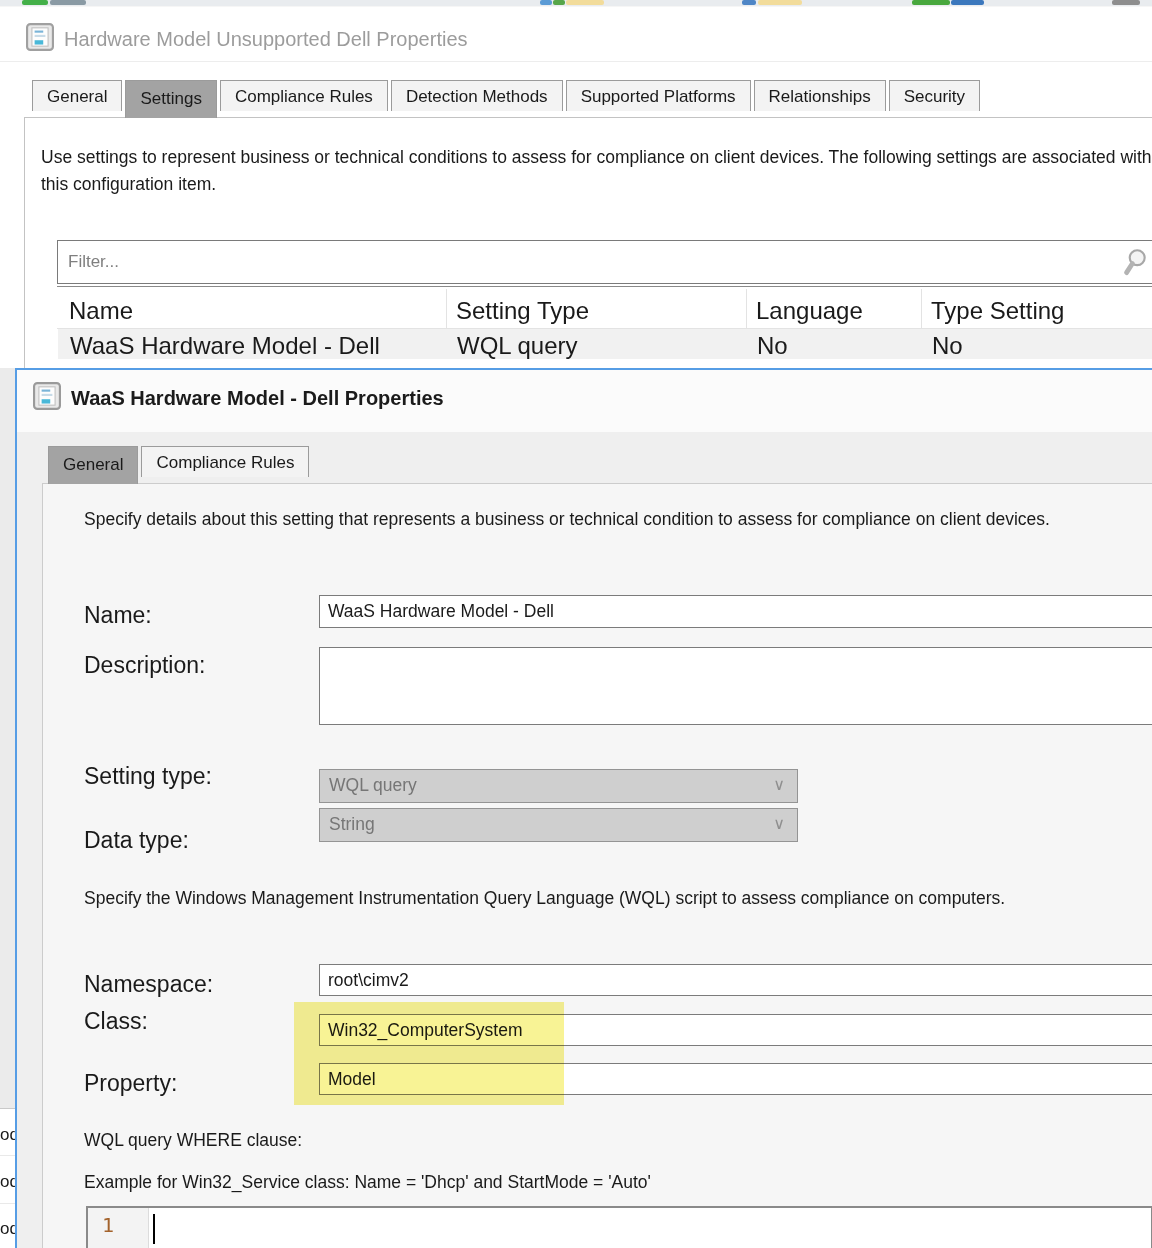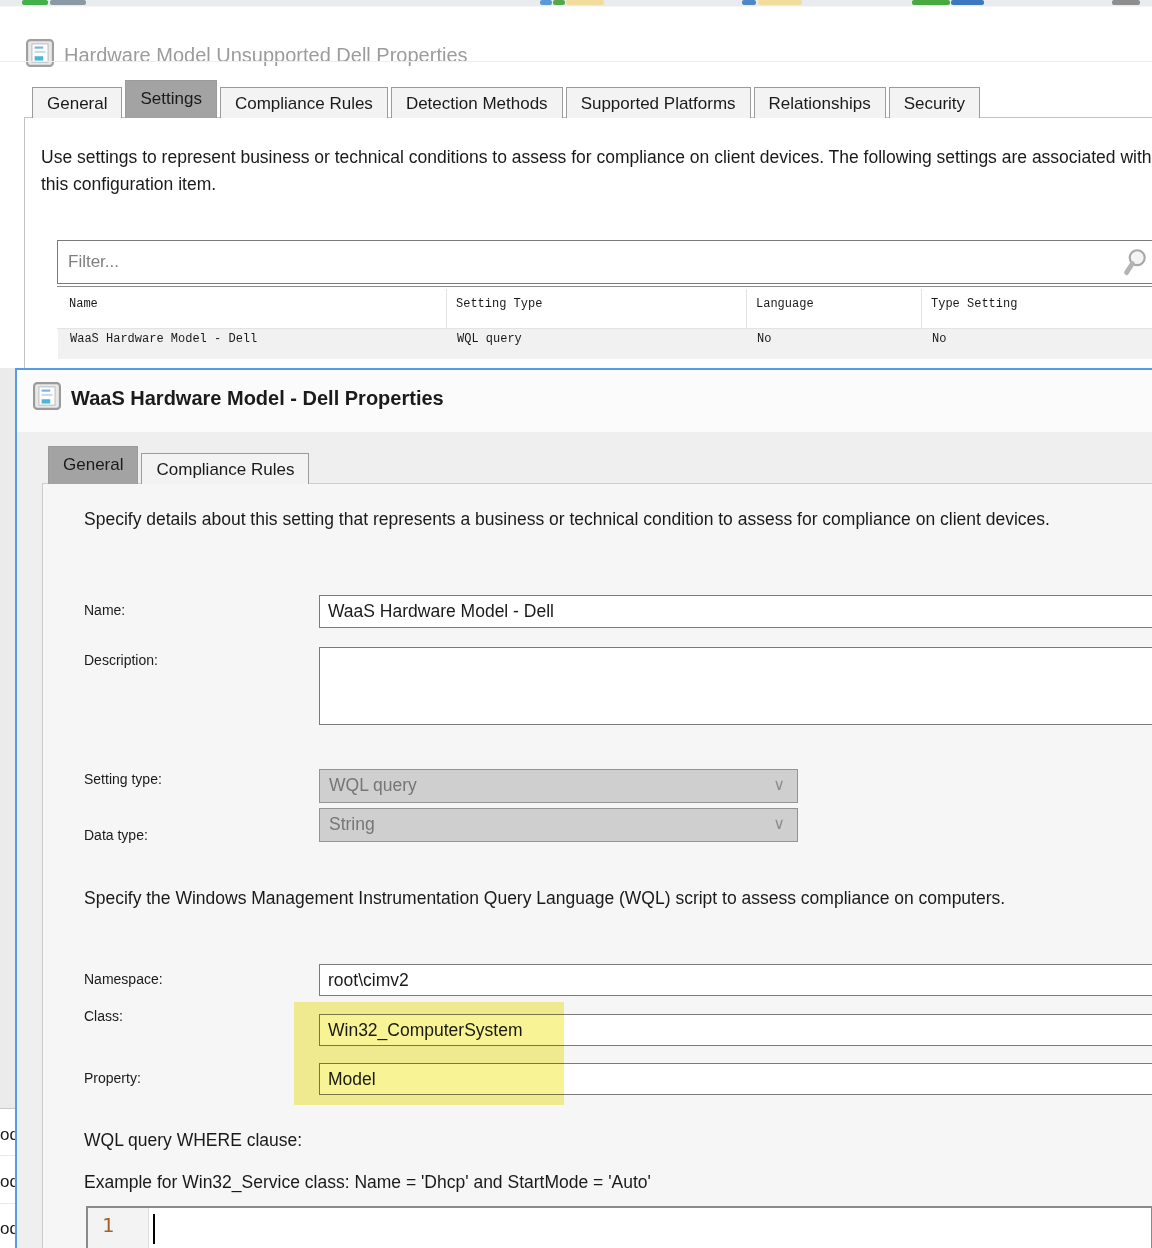--- a/index.html
+++ b/index.html
@@ -7,45 +7,45 @@
           background:#ffffff;font-family:"Liberation Sans",sans-serif;color:#1a1a1a;}
   .abs{position:absolute;}
 
   
   #top-strip{left:0;top:0;width:1152px;height:6px;background:#e9ecef;border-bottom:1px solid #f6f6f6;}
   .strip-frag{position:absolute;top:0;height:5px;border-radius:2px;}
 
   
   #parent-dialog{left:0;top:7px;width:1152px;height:1241px;background:#ffffff;}
   .title-row{display:flex;align-items:center;gap:10px;}
-  #parent-title-row{left:26px;top:31px;width:1100px;height:34px;text-align:center;}
+  #parent-title-row{left:26px;top:15px;width:1100px;height:34px;text-align:center;}
   #parent-title-row .ttl{font-size:20px;color:#9c9c9c;}
   #parent-title-sep{left:0;top:54px;width:1152px;height:1px;background:#ededed;}
 
-  .tabstrip{display:flex;align-items:flex-end;}
+  .tabstrip{display:flex;}
   .tab{box-sizing:border-box;border:1px solid #9b9b9b;border-bottom:none;background:#f3f3f3;
        padding:0 14px;font-size:17px;white-space:nowrap;margin-right:3px;}
   .tab.inactive{height:31px;line-height:31px;}
   .tab.active{height:38px;line-height:36px;background:#a3a3a3;position:relative;z-index:3;}
   #parent-tabs{left:32px;top:73px;height:38px;z-index:2;}
   #parent-page{left:24px;top:110px;width:1128px;height:1131px;background:#ffffff;
                border-top:1px solid #c3c3c3;border-left:1px solid #c3c3c3;}
 
   .desc{font-size:17.5px;line-height:27px;color:#1a1a1a;}
   #parent-desc{left:16px;top:26px;width:1112px;}
 
   #filter-box{left:32px;top:122px;width:1120px;height:44px;box-sizing:border-box;
               border:1px solid #7a7a7a;background:#ffffff;}
   #filter-box .ph{position:absolute;left:0;top:0;width:100%;height:42px;border:none;outline:none;
                   font-family:"Liberation Sans",sans-serif;font-size:17px;color:#1a1a1a;padding:0 10px;background:transparent;}
   #filter-box .ph::placeholder{color:#7f7f7f;opacity:1;}
   #filter-mag{position:absolute;left:1062px;top:6px;}
 
   #settings-table{left:32px;top:168px;width:1120px;height:74px;border-top:1px solid #8a8a8a;background:#ffffff;}
-  .t-col{position:absolute;font-size:12px;white-space:nowrap;font-family:Liberation Mono, monospace;}
+  .t-col{position:absolute;font-size:24px;white-space:nowrap;}
   .t-sep{position:absolute;top:2px;width:1px;height:68px;background:#e3e3e3;}
   #t-head{position:absolute;left:0;top:0;width:1120px;height:41px;border-bottom:1px solid #e3e3e3;}
   #t-row{position:absolute;left:1px;top:42px;width:1119px;height:30px;background:#f1f1f1;}
   #t-head .t-col{top:10px;} #t-row .t-col{top:3px;}
   .c0{left:12px;} .c1{left:399px;} .c2{left:699px;} .c3{left:874px;}
 
   
   #left-shadow{left:0;top:368px;width:15px;height:740px;background:#ebebeb;}
   #console-list{left:0;top:1108px;width:16px;height:140px;background:#ffffff;border-top:1px solid #c9c9c9;}
   .od-frag{position:absolute;left:0;font-size:17px;color:#1a1a1a;white-space:nowrap;}
@@ -55,21 +55,21 @@
   #child-dialog{left:15px;top:368px;width:1137px;height:880px;background:#efefef;
                 border-left:2px solid #569de5;border-top:2px solid #569de5;box-sizing:border-box;}
   #child-title-row{left:16px;top:12px;width:1100px;height:32px;background:transparent;font-weight:bold;}
   #child-title-row .ttl{font-size:20px;color:#1b1b1b;}
   #child-title-bg{left:0;top:0;width:1135px;height:62px;background:#fbfbfb;}
   #child-tabs{left:31px;top:76px;height:38px;z-index:2;}
   #child-page{left:25px;top:113px;width:1110px;height:765px;background:#f6f6f6;
               border-top:1px solid #cccccc;border-left:1px solid #cccccc;}
 
   #child-desc{left:41px;top:22px;width:1075px;}
-  .fld-label{position:absolute;left:41px;font-size:14px;color:#1a1a1a;white-space:nowrap;}
+  .fld-label{position:absolute;left:41px;font-size:23px;color:#1a1a1a;white-space:nowrap;}
   .txt-input{position:absolute;left:276px;box-sizing:border-box;border:1px solid #7b7b7b;background:#ffffff;
              font-family:"Liberation Sans",sans-serif;font-size:17.5px;color:#1a1a1a;padding:0 8px;outline:none;}
   .txt-area{position:absolute;left:276px;box-sizing:border-box;border:1px solid #7b7b7b;background:#ffffff;
             font-family:"Liberation Sans",sans-serif;font-size:17px;resize:none;outline:none;}
   .combo{position:absolute;left:276px;width:479px;height:34px;box-sizing:border-box;
          border:1px solid #949494;background:#cfcfcf;}
   .combo .val{position:absolute;left:9px;top:5px;font-size:17.5px;color:#767676;}
   .combo .chev{position:absolute;right:12px;top:5px;font-size:16px;color:#8f8f8f;}
 
   #yellow-highlight{left:251px;top:518px;width:270px;height:103px;background:#f2e82c;opacity:0.5;
@@ -193,21 +193,21 @@
 
     <div class="abs" id="child-page">
       <div class="abs desc" id="child-desc">Specify details about this setting that represents a business or technical condition to assess for compliance on client devices.</div>
 
       <div class="fld-label" style="top:118px">Name:</div>
       <input class="txt-input" style="top: 111px; width: 860px; height: 33px;" value="WaaS Hardware Model - Dell">
 
       <div class="fld-label" style="top:168px">Description:</div>
       <textarea class="txt-area" style="top: 163px; width: 860px; height: 78px;"></textarea>
 
-      <div class="fld-label" style="top:287px">Setting type:</div>
+      <div class="fld-label" style="top:279px">Setting type:</div>
       <div class="combo" style="top:285px">
         <span class="val">WQL query</span>
         <span class="chev">∨</span>
       </div>
 
       <div class="fld-label" style="top:343px">Data type:</div>
       <div class="combo" style="top:324px">
         <span class="val">String</span>
         <span class="chev">∨</span>
       </div>

